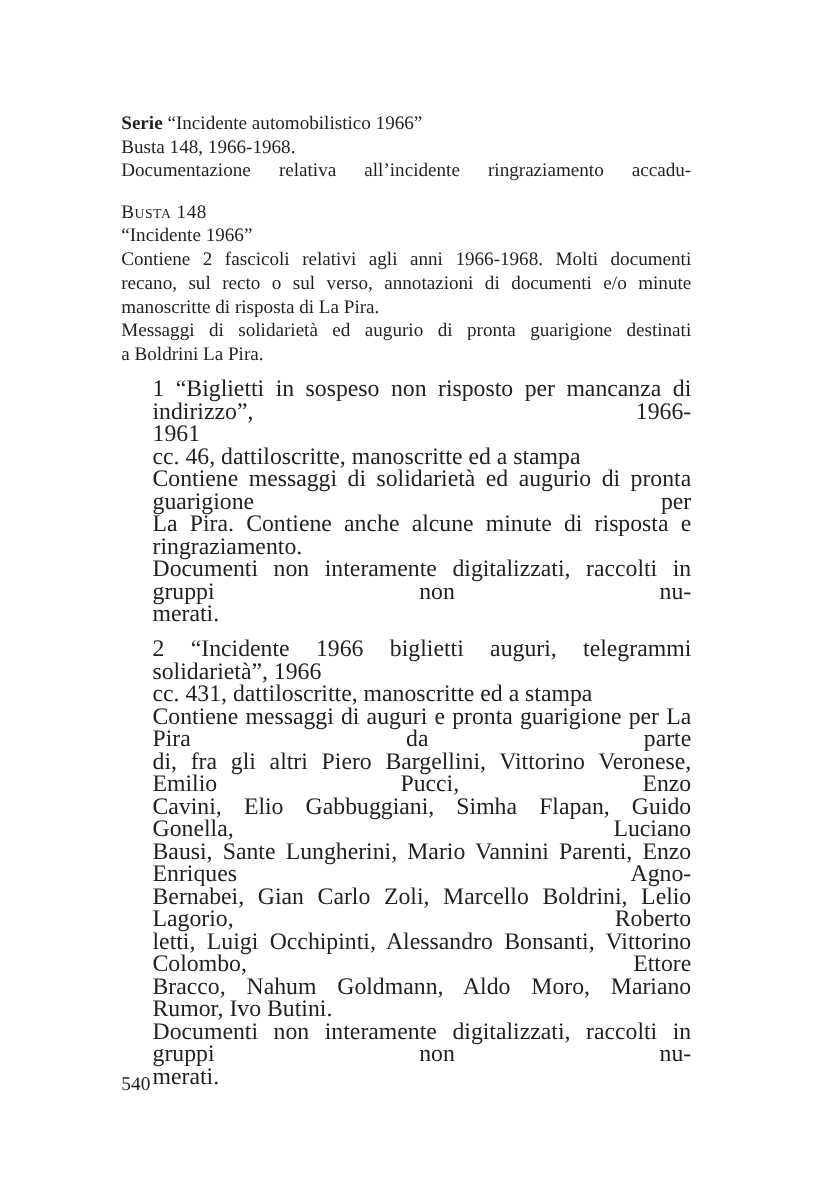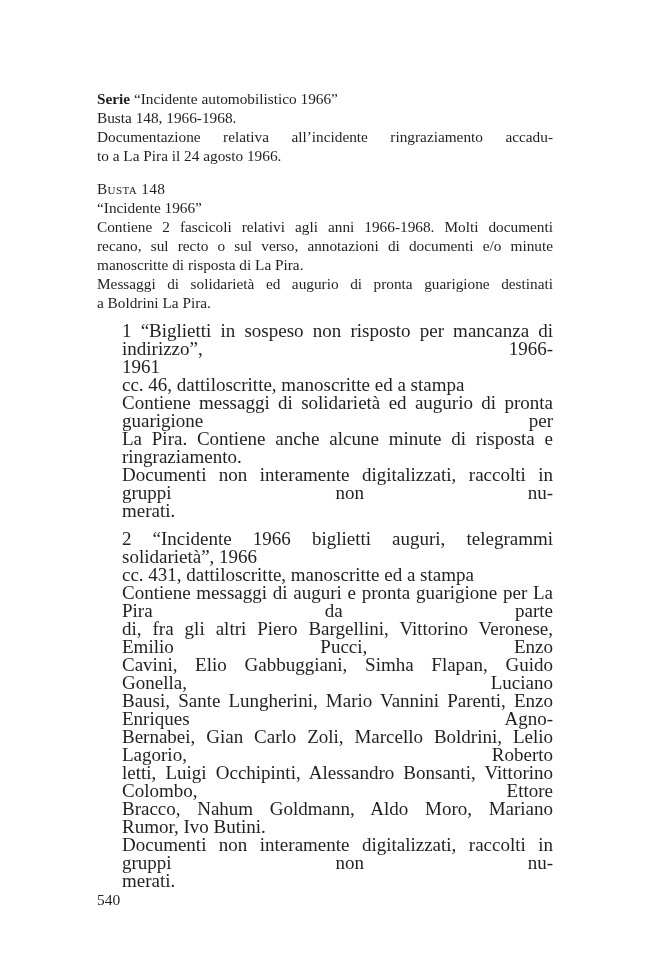--- a/index.html
+++ b/index.html
@@ -47,35 +47,34 @@
   .line strong {
     font-weight: bold;
   }
   .smallcaps {
     font-variant: small-caps;
     letter-spacing: 0.4px;
   }
   .page-number {
     position: absolute;
     left: 97px;
-    top: 890px;
+    top: 858px;
     font-size: 15.5px;
     line-height: 19px;
   }
 </style>
 </head>
 <body>
 
 <div class="page">
   <div class="text-col">
       <div class="block">
         <div class="line"><strong>Serie</strong> “Incidente automobilistico 1966”</div>
         <div class="line">Busta 148, 1966-1968.</div>
         <div class="line j">Documentazione relativa all’incidente ringraziamento accadu-</div>
-        <div class="line">to a La Pira il 24 agosto 1966.</div>
       </div>
       <div class="block">
         <div class="line"><span class="smallcaps">Busta 148</span></div>
         <div class="line">“Incidente 1966”</div>
         <div class="line j">Contiene 2 fascicoli relativi agli anni 1966-1968. Molti documenti</div>
         <div class="line j">recano, sul recto o sul verso, annotazioni di documenti e/o minute</div>
         <div class="line">manoscritte di risposta di La Pira.</div>
         <div class="line j">Messaggi di solidarietà ed augurio di pronta guarigione destinati</div>
         <div class="line">a Boldrini La Pira.</div>
       </div>

